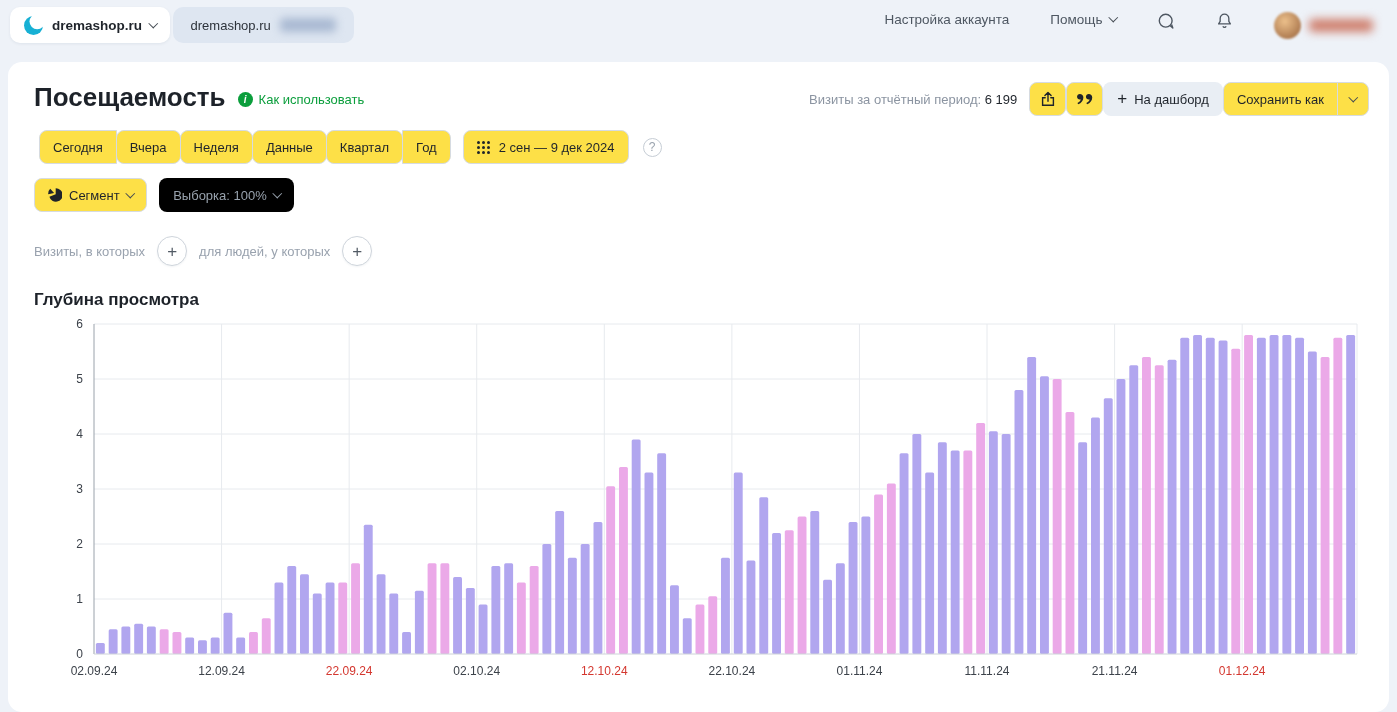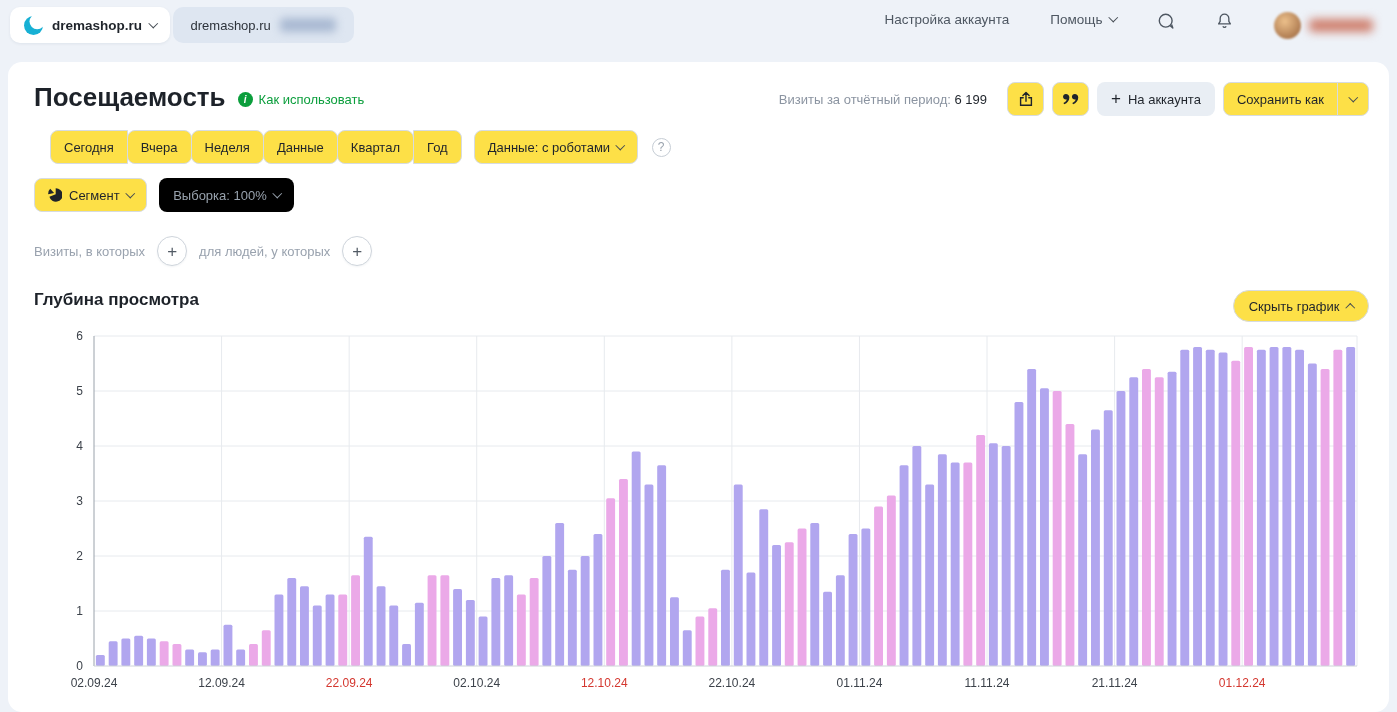--- a/index.html
+++ b/index.html
@@ -27,39 +27,39 @@
   .chev.grey{border-color:#98a2ad}
 
   
   .card{background:#fff;border-radius:14px;margin:12px 8px 0;padding:20px 20px 0 26px;height:650px}
 
   .title-row{display:flex;align-items:flex-start;justify-content:space-between}
   .title-left{display:flex;align-items:center;gap:12px}
   h1{font-size:26px;font-weight:700;color:#1d2229}
   .howto{display:inline-flex;align-items:center;gap:6px;color:#0b9e3c;cursor:pointer;position:relative;top:2px}
   .info-ic{width:15px;height:15px;border-radius:50%;background:#0b9e3c;color:#fff;font-size:10px;font-weight:700;display:flex;align-items:center;justify-content:center;font-style:italic}
-  .title-right{display:flex;align-items:center;gap:8px}
+  .title-right{display:flex;align-items:center;}
   .visits{margin-right:12px}
   .visits .lbl{color:#8b94a1}
   .visits .val{color:#1f242b}
 
   .btn{display:inline-flex;align-items:center;gap:7px;height:34px;padding:0 13px;background:#fde047;border:1px solid #d6dbe1;border-radius:8px;font-size:13px;color:#1f242b;cursor:pointer;white-space:nowrap}
   .btn.icon-only{width:37px;justify-content:center;padding:0}
   .btn.grey{background:#e9eef4;border-color:transparent}
   .btn.disabled{background:#000000;border-color:transparent;color:#98a2ad}
   .btn .plus{font-size:17px;line-height:1;position:relative;top:-1px}
   .split{display:inline-flex}
   .split .main{border-radius:8px 0 0 8px}
   .split .arrow{border-radius:0 8px 8px 0;margin-left:-1px;width:32px;justify-content:center;padding:0}
 
   .row{display:flex;align-items:center}
   .toolbar{gap:12px;margin-top:14px}
   .seg{display:inline-flex}
   .seg .btn{border-radius:8px;margin-left:-1px}
-  .seg .btn:first-child{border-radius:8px 0 0 8px;margin-left:16px}
+  .seg .btn:first-child{border-radius:8px 0 0 8px;margin-left:5px}
   .seg .btn:last-child{border-radius:0 8px 8px 0}
   .grid-icon{display:grid;grid-template-columns:repeat(3,3px);grid-auto-rows:3px;gap:2px;margin-right:2px}
   .grid-icon i{background:#1f242b;border-radius:50%}
   .q-circle{width:19px;height:19px;border-radius:50%;border:1.5px solid #c6cdd5;color:#9aa3ae;display:flex;align-items:center;justify-content:center;font-size:12px;cursor:pointer;margin-left:2px}
 
   .filterbar{gap:12px;margin-top:24px;color:#99a2ae}
   .plus-circle{width:30px;height:30px;border:1px solid #cfd5dc;border-radius:50%;background:#fff;color:#515a64;font-size:17px;line-height:1;display:flex;align-items:center;justify-content:center;cursor:pointer;box-shadow:0 1px 2px rgba(40,60,90,.06)}
 
   .chart-head{display:flex;align-items:flex-start;justify-content:space-between;margin-top:24px}
   h2{font-size:17px;font-weight:700;color:#1d2229}
@@ -139,43 +139,53 @@
       <button class="btn icon-only">
         <span style="display:inline-flex">
           <svg width="17" height="13" viewBox="0 0 18 13">
               <path d="M4.1 0.6 C6.2 0.6 7.8 2.2 7.8 4.3 C7.8 7.4 5.6 10.3 2.4 11.6 L1.5 10.1 C3.4 9.2 4.7 7.8 5.1 6.4 C4.8 6.5 4.5 6.55 4.1 6.55 C2.4 6.55 1.1 5.2 1.1 3.6 C1.1 1.9 2.4 0.6 4.1 0.6 Z" fill="currentColor"></path>
               <path d="M13.5 0.6 C15.6 0.6 17.2 2.2 17.2 4.3 C17.2 7.4 15 10.3 11.8 11.6 L10.9 10.1 C12.8 9.2 14.1 7.8 14.5 6.4 C14.2 6.5 13.9 6.55 13.5 6.55 C11.8 6.55 10.5 5.2 10.5 3.6 C10.5 1.9 11.8 0.6 13.5 0.6 Z" fill="currentColor"></path>
             </svg>
         </span>
       </button>
       <button class="btn grey">
         <span class="plus">+</span>
-        <span>На аккаунта</span>
+        <span>На дашборд</span>
       </button>
       <span class="split">
         <button class="btn main">Сохранить как</button>
         <button class="btn arrow">
             <i class="chev"></i>
           </button>
       </span>
     </div>
   </div>
 
   <div class="row toolbar">
     <div class="seg">
       <button class="btn">Сегодня</button>
       <button class="btn">Вчера</button>
       <button class="btn">Неделя</button>
       <button class="btn">Данные</button>
       <button class="btn">Квартал</button>
       <button class="btn">Год</button>
     </div>
     <button class="btn">
-      <span>Данные: с роботами</span>
-      <i class="chev"></i>
+      <span class="grid-icon">
+          <i></i>
+          <i></i>
+          <i></i>
+          <i></i>
+          <i></i>
+          <i></i>
+          <i></i>
+          <i></i>
+          <i></i>
+        </span>
+      <span>2 сен — 9 дек 2024</span>
     </button>
     <span class="q-circle">?</span>
   </div>
 
   <div class="row toolbar">
     <button class="btn">
       <span style="display:inline-flex">
         <svg width="14" height="14" viewBox="0 0 16 16">
             <path d="M8.8 7.2 V0.3 A7.7 7.7 0 1 1 1.6 10 Z" fill="currentColor"></path>
             <path d="M7 5.8 L2.5 0.9 A7.7 7.7 0 0 0 0.3 7.2 Z" fill="currentColor"></path>
@@ -192,24 +202,20 @@
 
   <div class="row filterbar">
     <span>Визиты, в которых</span>
     <button class="plus-circle">+</button>
     <span>для людей, у которых</span>
     <button class="plus-circle">+</button>
   </div>
 
   <div class="chart-head">
     <h2>Глубина просмотра</h2>
-    <button class="btn hide-btn">
-      <span>Скрыть график</span>
-      <i class="chev up"></i>
-    </button>
   </div>
 
   <div class="chart-wrap">
     <svg id="chart-svg" width="1335" height="368" viewBox="0 0 1335 368">
         <text x="49" y="342" text-anchor="end" font-size="12" fill="#3c424a">0</text>
         <line x1="60" y1="283" x2="1323" y2="283" stroke="#e7eaee" stroke-width="1"></line>
         <text x="49" y="287" text-anchor="end" font-size="12" fill="#3c424a">1</text>
         <line x1="60" y1="228" x2="1323" y2="228" stroke="#e7eaee" stroke-width="1"></line>
         <text x="49" y="232" text-anchor="end" font-size="12" fill="#3c424a">2</text>
         <line x1="60" y1="173" x2="1323" y2="173" stroke="#e7eaee" stroke-width="1"></line>

